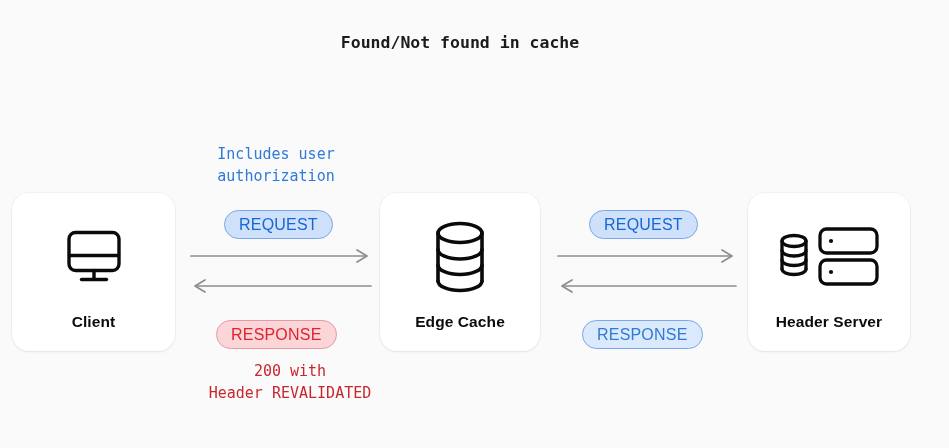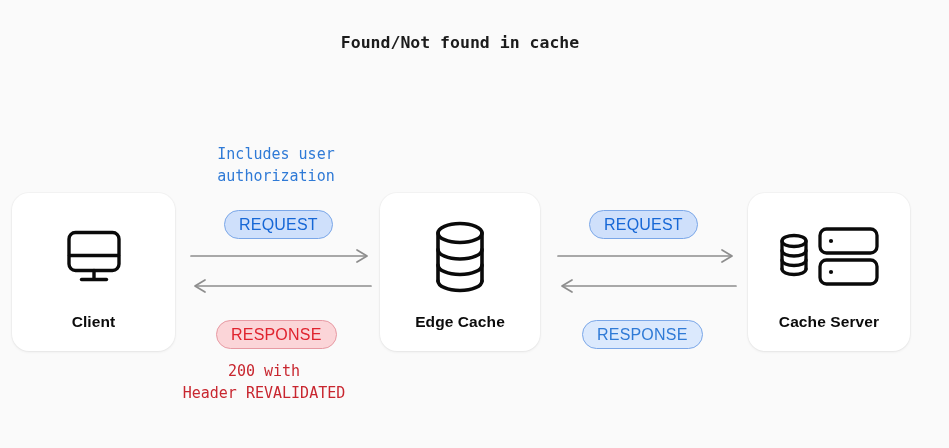--- a/index.html
+++ b/index.html
@@ -105,21 +105,21 @@
     text-align: center;
     white-space: pre-line;
   }
   #note-auth {
     left: 176px;
     top: 143px;
     width: 200px;
     color: #2f7ad6;
   }
   #note-revalidated {
-    left: 144px;
+    left: 170px;
     top: 360px;
     width: 240px;
     color: #c8262f;
   }
 
   
   #cache-status-label {
     position: absolute;
     left: 260px;
     top: 33px;
@@ -199,21 +199,21 @@
           <path d="M5 45 a12 5.5 0 0 0 24 0"></path>
           <path d="M5 26.5 a12 5.5 0 0 0 24 0"></path>
           <path d="M5 36 a12 5.5 0 0 0 24 0"></path>
           <rect x="43" y="5" width="57" height="24" rx="6.5"></rect>
           <rect x="43" y="36" width="57" height="24" rx="6.5"></rect>
         </g>
         <circle cx="54" cy="17" r="2.1" fill="#0a0a0a"></circle>
         <circle cx="54" cy="48" r="2.1" fill="#0a0a0a"></circle>
       </svg>
     </div>
-    <div class="node-label">Cache Server</div>
+    <div class="node-label">Header Server</div>
   </div>
 
   <div class="mono-note" id="note-auth">Includes user
 authorization</div>
 
   <div class="badge badge-request" id="badge-request-left">REQUEST</div>
 
   <div class="arrow-pair" id="arrows-left">
     <svg width="182" height="46" viewBox="0 0 182 46">
       <g stroke="#8d8d8d" stroke-width="1.7" fill="none" stroke-linecap="round" stroke-linejoin="round">

